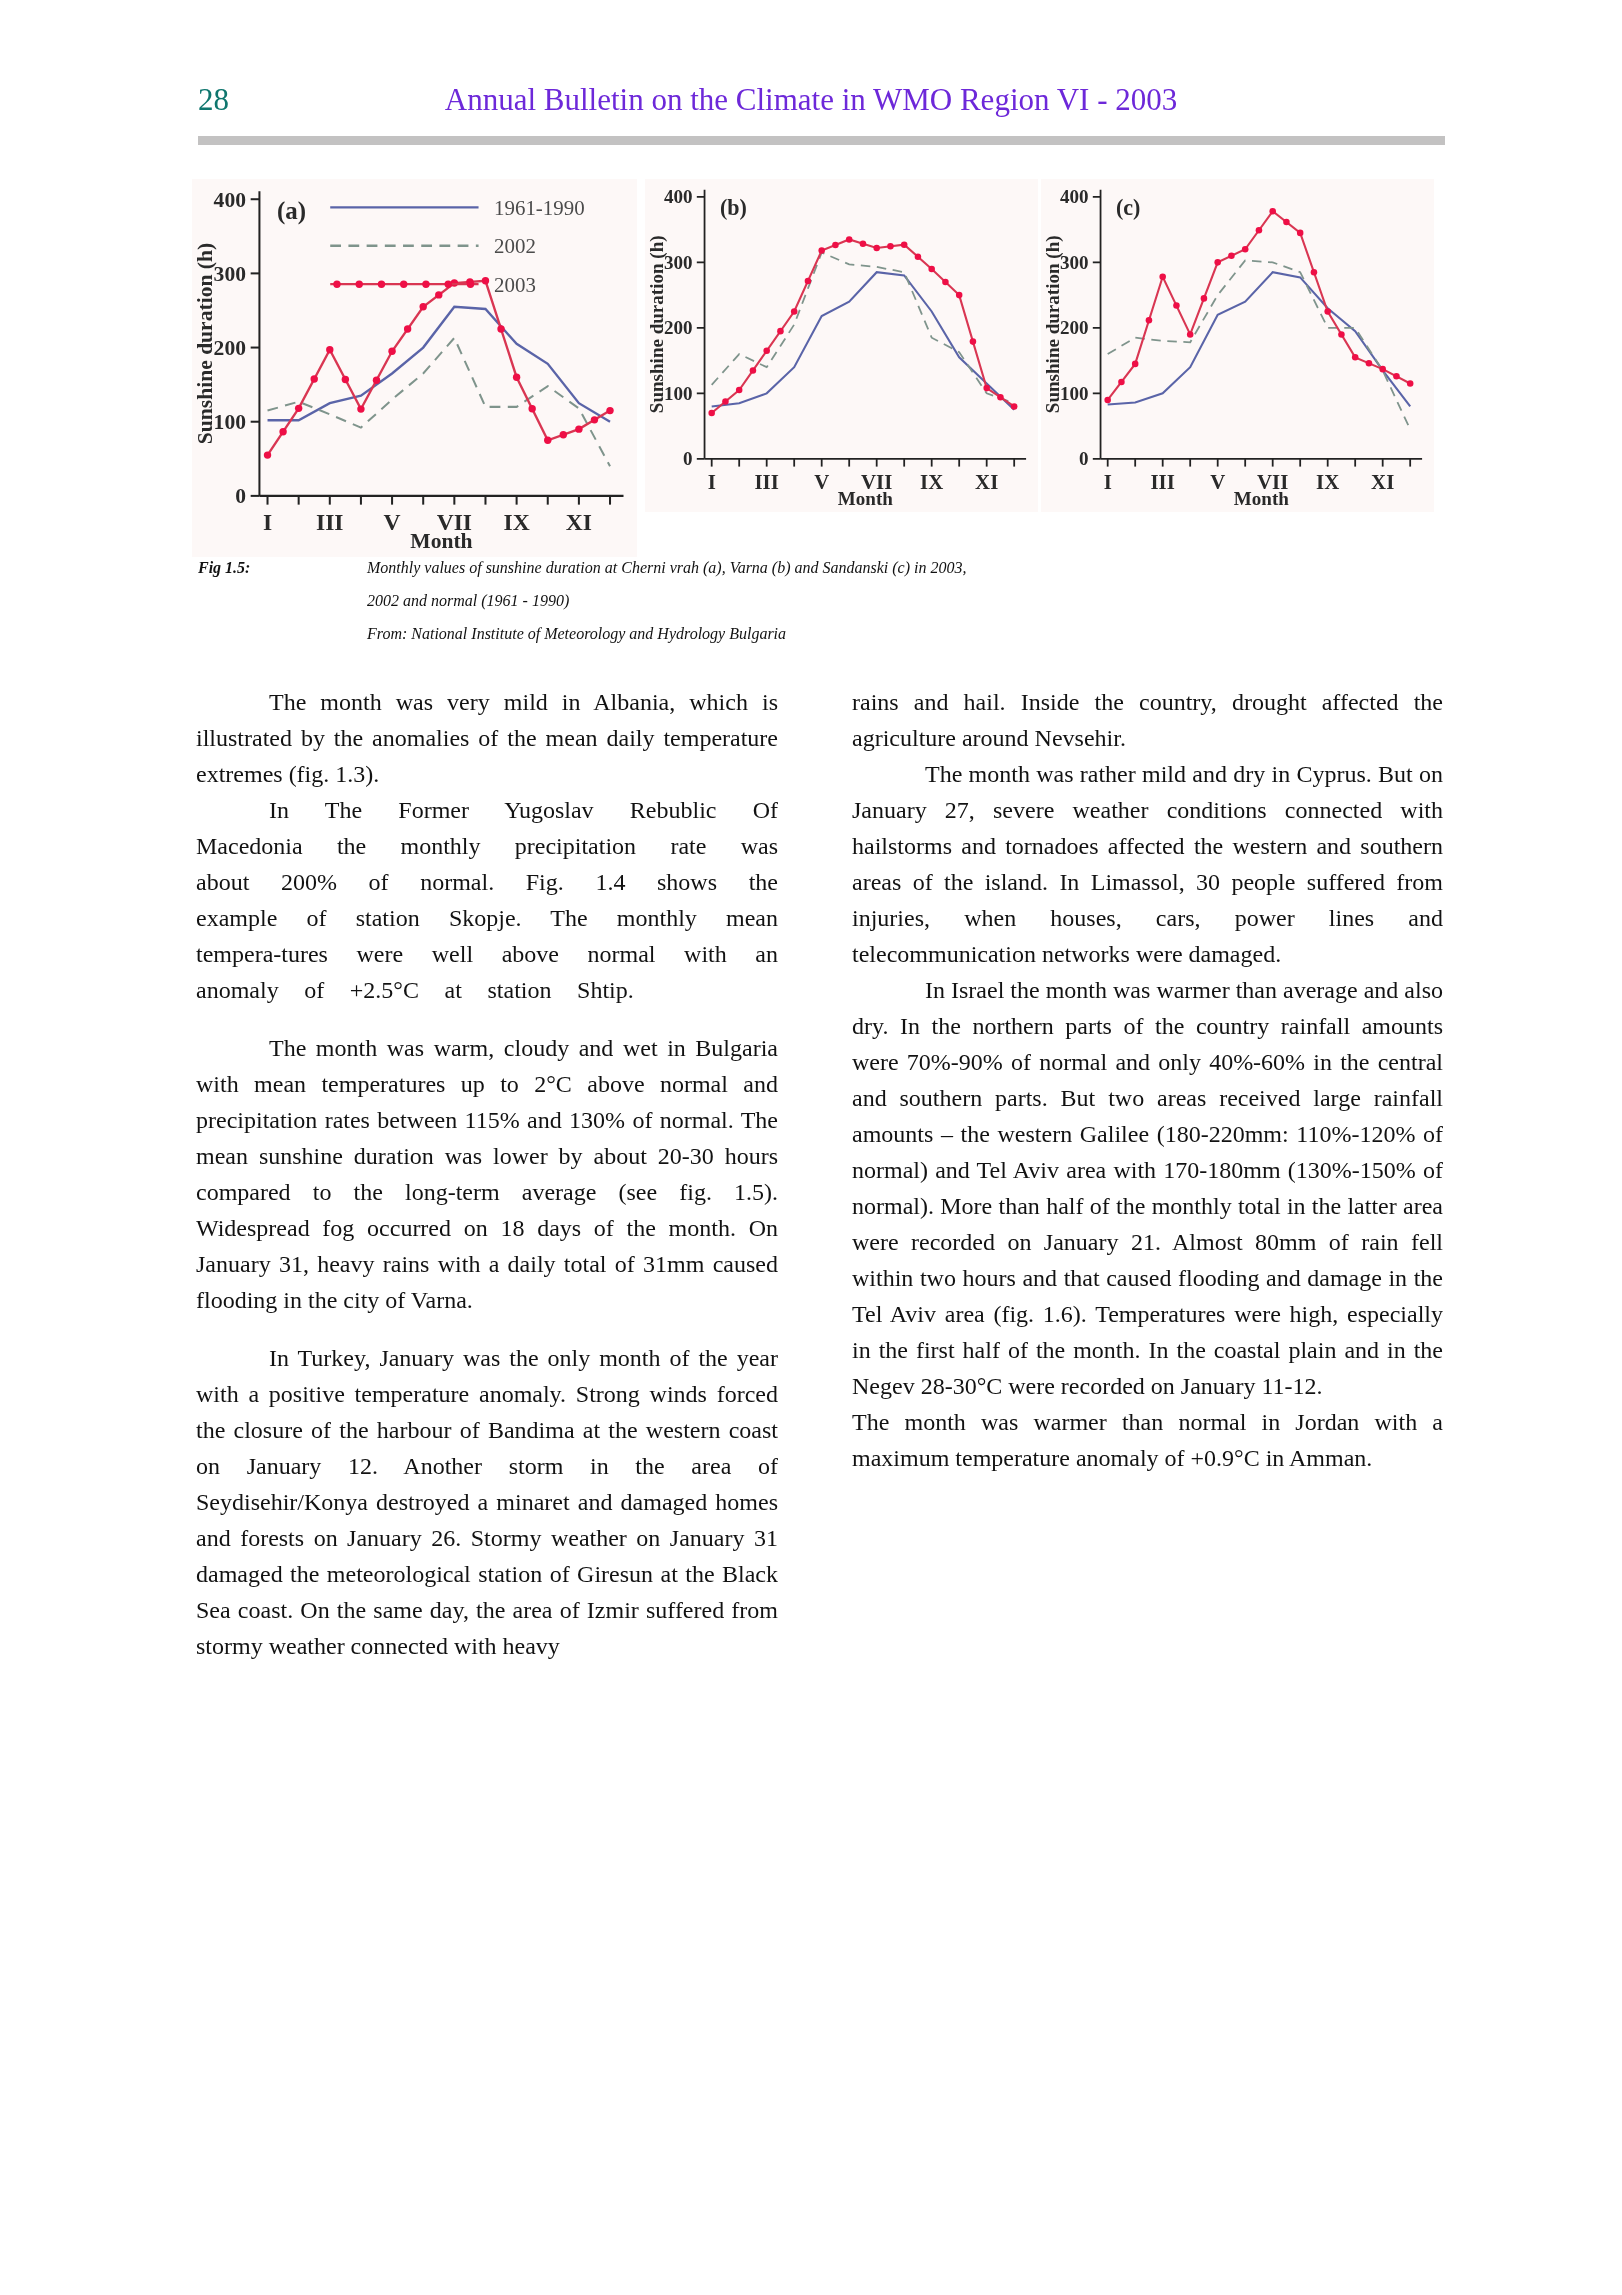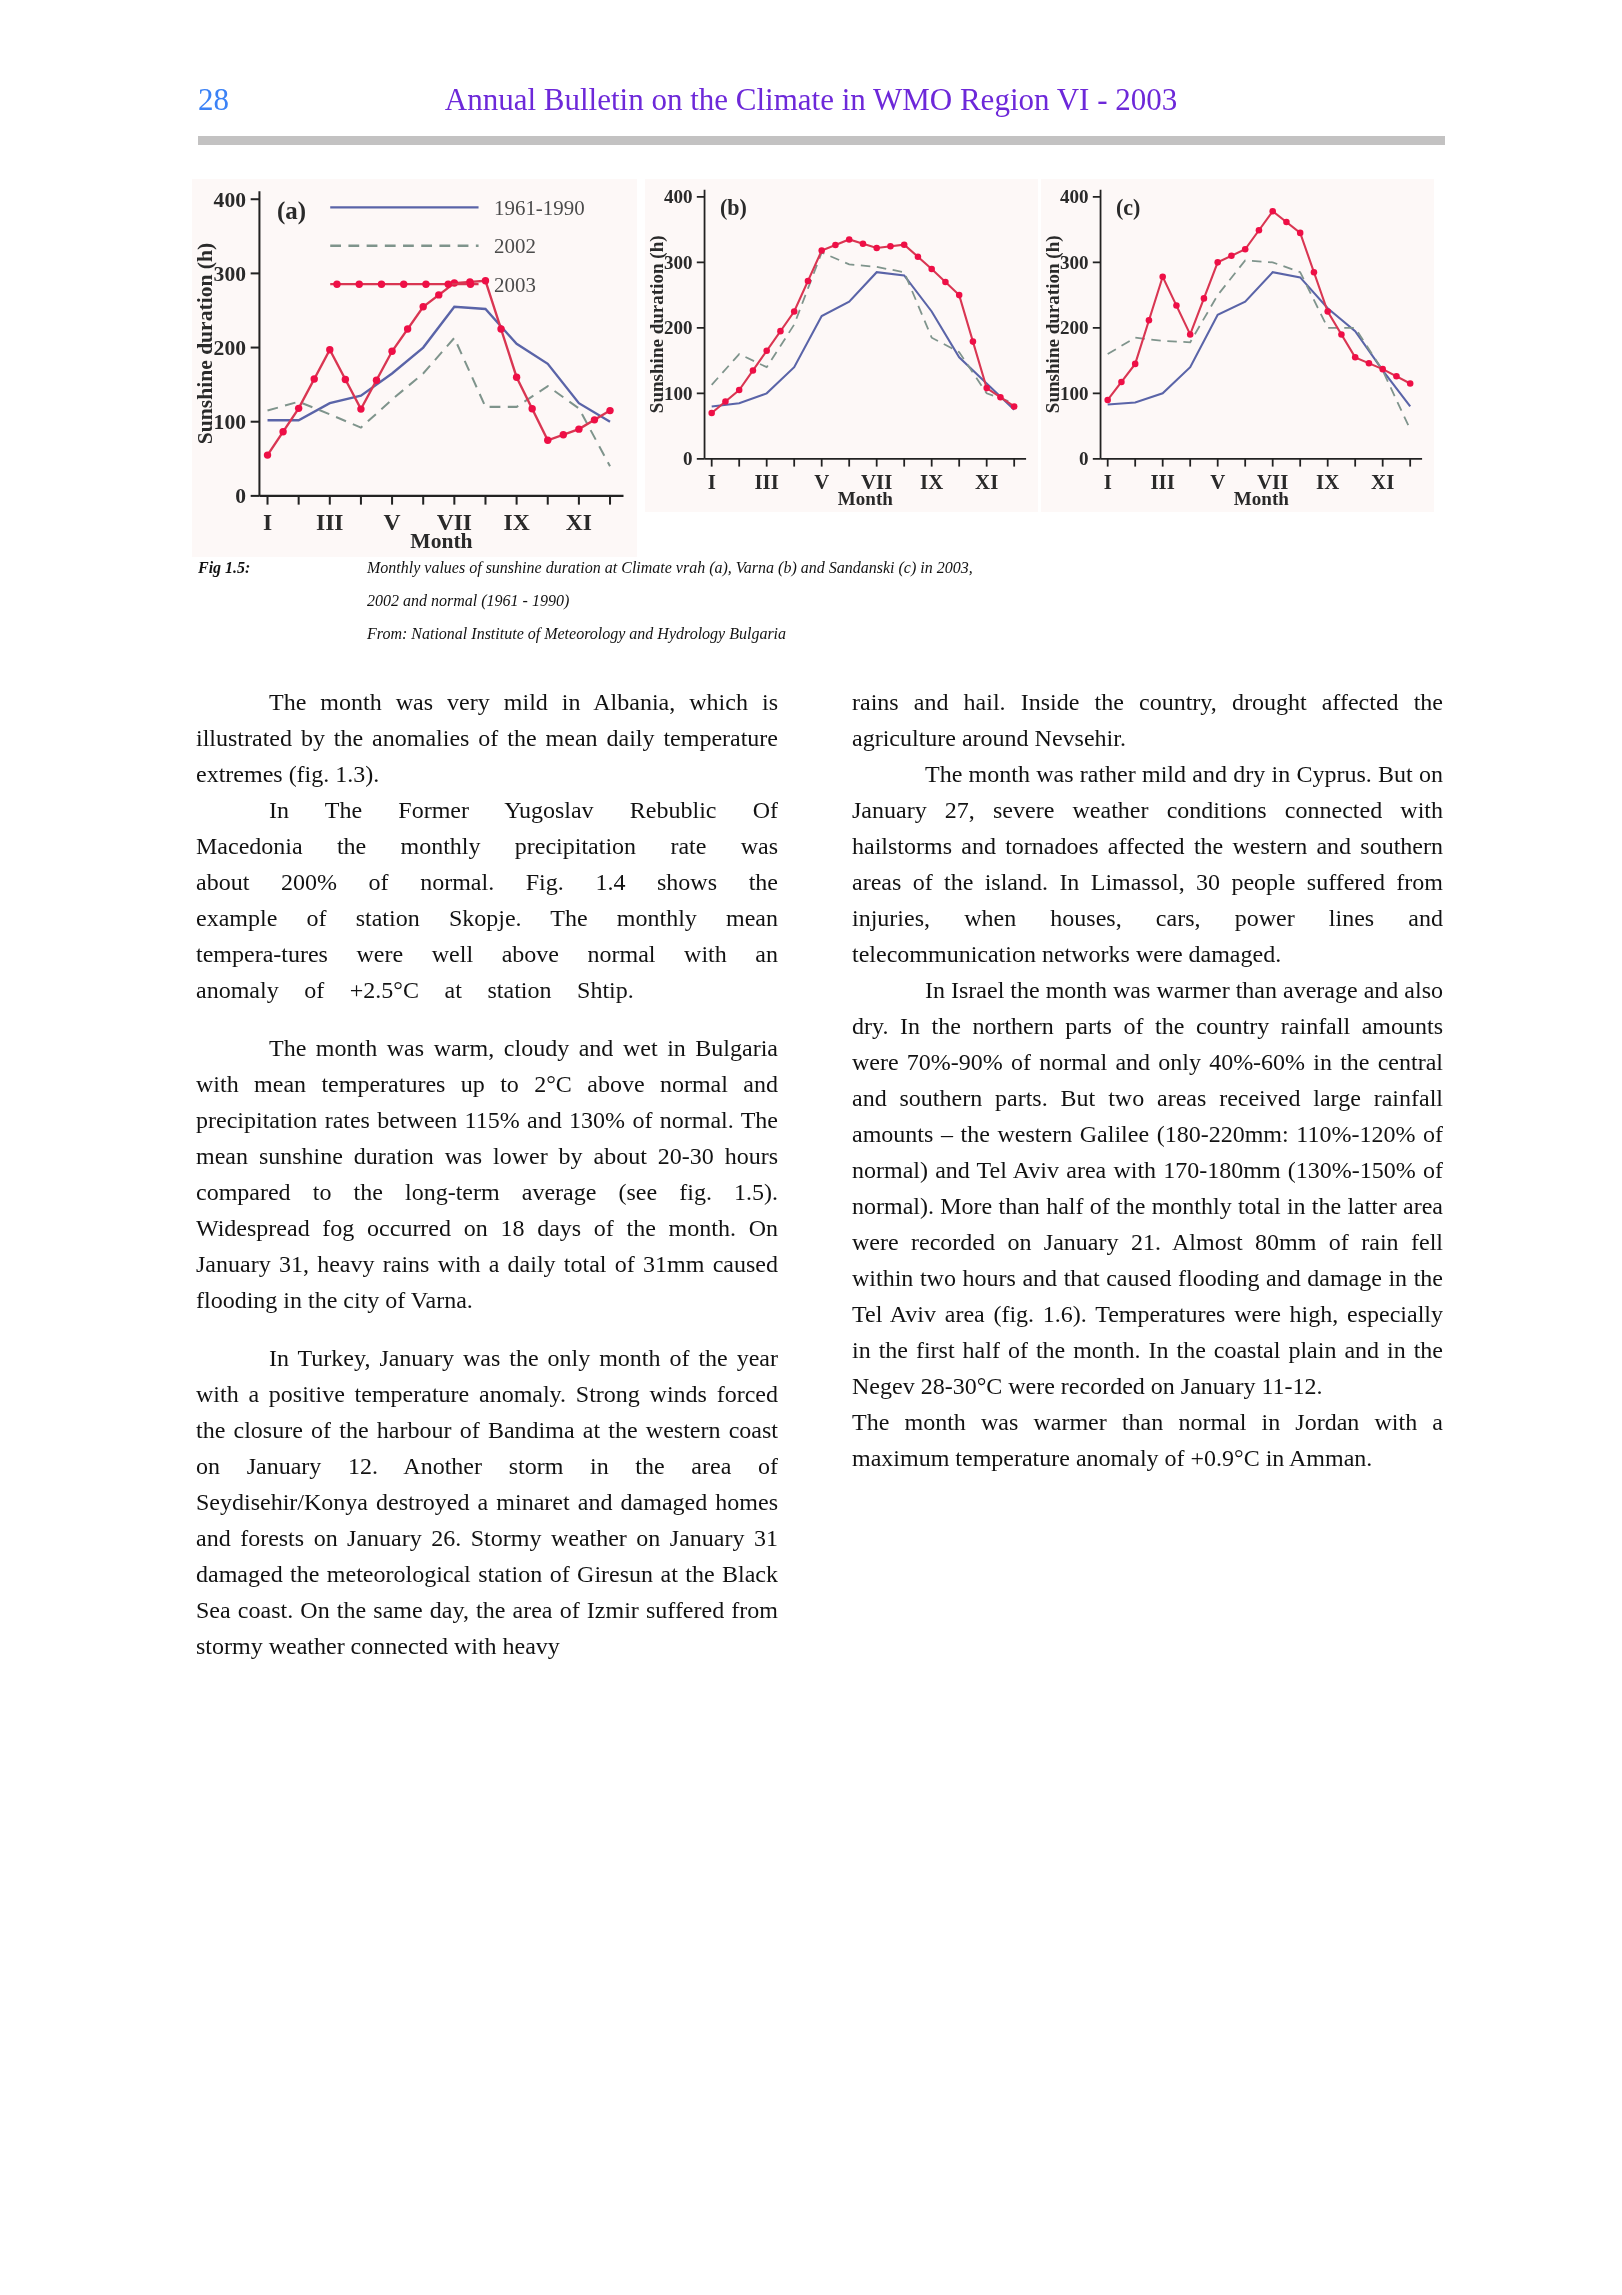--- a/index.html
+++ b/index.html
@@ -7,21 +7,21 @@
     width:1622px;height:2295px;
     background:#ffffff;
     position:relative;
     font-family:"Liberation Serif", serif;
     color:#121212;
     overflow:hidden;
   }
   
   .header-num{
     position:absolute;left:198px;top:82px;
-    font-size:31px;color:#3b82f6;
+    font-size:31px;color:#0f766e;
   }
   .header-title{
     position:absolute;left:0;top:82px;width:1622px;
     text-align:center;font-size:31px;color:#6d28d9;
   }
   .header-bar{
     position:absolute;left:198px;top:136px;
     width:1247px;height:8.5px;background:#c3c2c2;
   }
   
@@ -264,21 +264,21 @@
       <circle cx="550.7272727272727" cy="309.4" r="5.5" fill="#ee0f46"></circle>
       <circle cx="573.8181818181818" cy="319.3" r="5.5" fill="#ee0f46"></circle>
       <circle cx="596.9090909090909" cy="331.4" r="5.5" fill="#ee0f46"></circle>
       <circle cx="620" cy="343.5" r="5.5" fill="#ee0f46"></circle>
     </svg>
   </div>
 
 <div class="caption">
   <span class="fig-label">Fig 1.5:</span>
   <div class="cap-lines">
-    <div>Monthly values of sunshine duration at Climate vrah (a), Varna (b) and Sandanski (c) in 2003,</div>
+    <div>Monthly values of sunshine duration at Cherni vrah (a), Varna (b) and Sandanski (c) in 2003,</div>
     <div>2002 and normal (1961 - 1990)</div>
     <div>From: National Institute of Meteorology and Hydrology Bulgaria</div>
   </div>
 </div>
 
 <div id="col-left" class="column">
     <p class="indent ">The month was very mild in Albania, which is illustrated by the anomalies of the mean daily temperature extremes (fig. 1.3).</p>
     <p class="indent loose">In The Former Yugoslav Rebublic Of Macedonia the monthly precipitation rate was about 200% of normal. Fig. 1.4 shows the example of station Skopje. The monthly mean tempera-tures were well above normal with an anomaly of +2.5°C at station Shtip.</p>
     <p class="indent space ">The month was warm, cloudy and wet in Bulgaria with mean temperatures up to 2°C above normal and precipitation rates between 115% and 130% of normal. The mean sunshine duration was lower by about 20-30 hours compared to the long-term average (see fig. 1.5). Widespread fog occurred on 18 days of the month. On January 31, heavy rains with a daily total of 31mm caused flooding in the city of Varna.</p>
     <p class="indent space ">In Turkey, January was the only month of the year with a positive temperature anomaly. Strong winds forced the closure of the harbour of Bandima at the western coast on January 12. Another storm in the area of Seydisehir/Konya destroyed a minaret and damaged homes and forests on January 26. Stormy weather on January 31 damaged the meteorological station of Giresun at the Black Sea coast. On the same day, the area of Izmir suffered from stormy weather connected with heavy</p>

